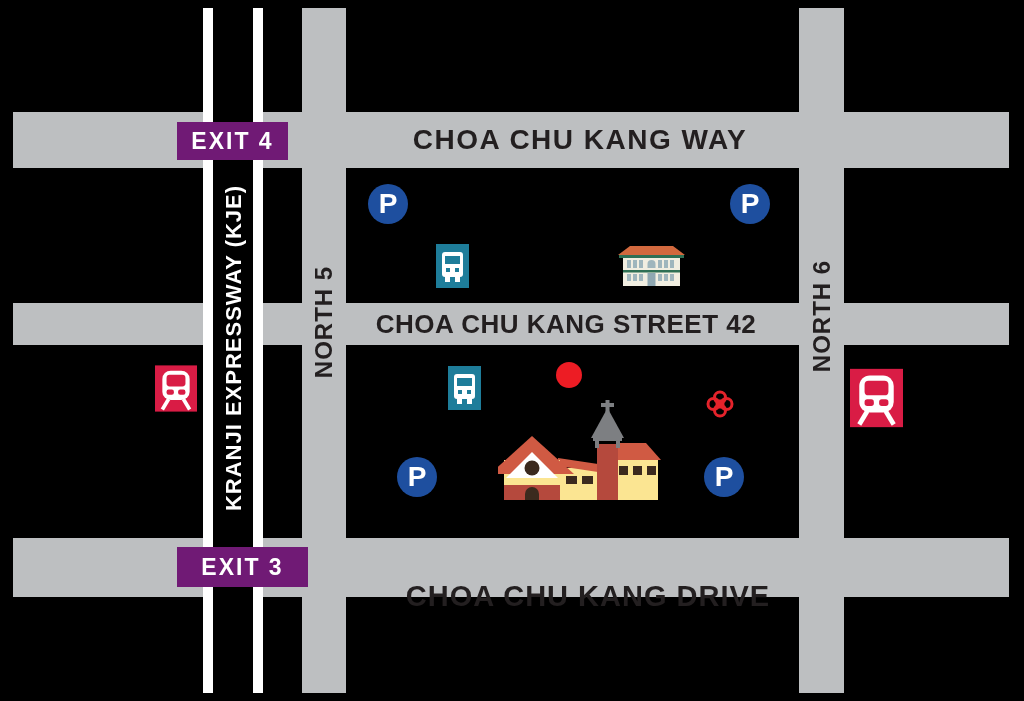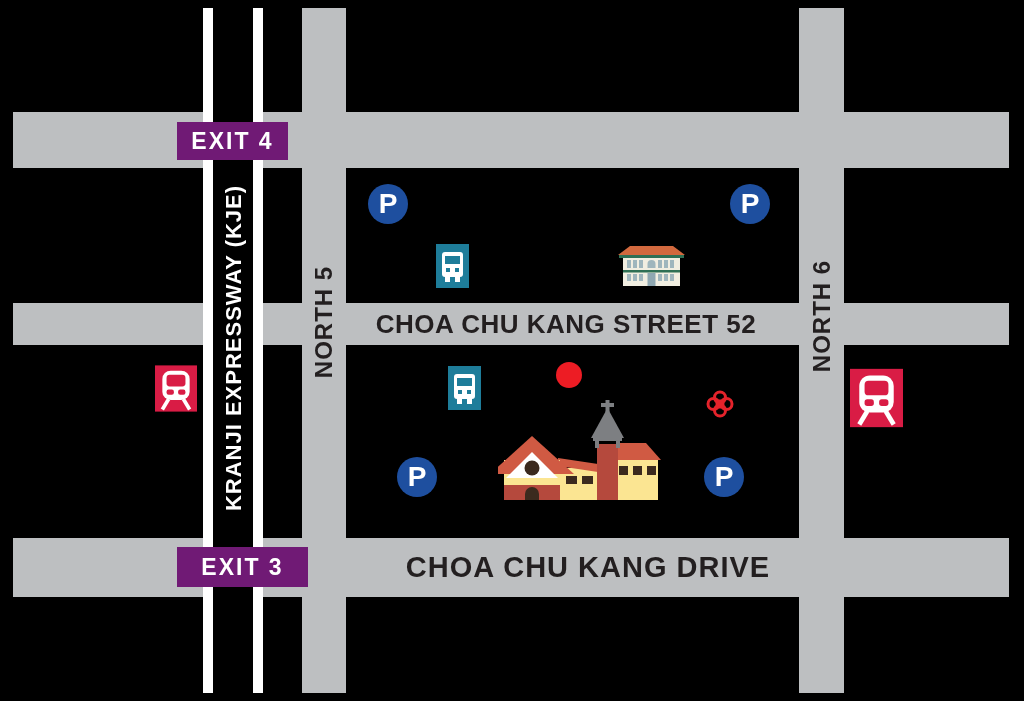--- a/index.html
+++ b/index.html
@@ -30,21 +30,21 @@
   .road-label{
     position:absolute;
     transform:translate(-50%,-50%);
     color:var(--label);
     font-weight:700;
     white-space:nowrap;
   }
   .road-label.vert{transform:translate(-50%,-50%) rotate(-90deg);}
   .lbl-way{font-size:28px;letter-spacing:1.5px;}
   .lbl-st52{font-size:26px;letter-spacing:0.5px;}
-  .lbl-drive{font-size:29px;letter-spacing:1px;}
+  .lbl-drive{font-size:29px;letter-spacing:1px;margin-top:29px;}
   .lbl-north{font-size:24px;letter-spacing:1px;}
   .lbl-kje{font-size:22px;letter-spacing:1px;color:var(--casing);font-weight:700;}
   .p-icon{
     position:absolute;width:40px;height:40px;border-radius:50%;
     background:var(--parking);
     display:flex;align-items:center;justify-content:center;
     color:#fff;font-weight:700;font-size:28px;line-height:1;
   }
   svg{display:block;}
 </style>
@@ -62,21 +62,22 @@
 
   <div class="kje" style="left:203px;top:8px;width:60px;height:685px;"></div>
 
   <div class="exit-box" style="left:177px;top:122px;width:111px;height:38px;">
     <span>EXIT 4</span>
   </div>
   <div class="exit-box" style="left:177px;top:547px;width:131px;height:40px;">
     <span>EXIT 3</span>
   </div>
 
-  <div class="road-label lbl-st52" style="left:566px;top:324px;">CHOA CHU KANG STREET 52</div>
+  <div class="road-label lbl-way" style="left:580px;top:140px;">CHOA CHU KANG WAY</div>
+  <div class="road-label lbl-st52" style="left:566px;top:324px;">CHOA CHU KANG STREET 42</div>
   <div class="road-label lbl-drive" style="left:588px;top:567px;">CHOA CHU KANG DRIVE</div>
   <div class="road-label vert lbl-north" style="left:324px;top:322px;">NORTH 5</div>
   <div class="road-label vert lbl-north" style="left:822px;top:316px;">NORTH 6</div>
   <div class="road-label vert lbl-kje" style="left:234px;top:348px;">KRANJI EXPRESSWAY (KJE)</div>
 
   <div class="p-icon" style="left:368px;top:184px;">
     <span>P</span>
   </div>
   <div class="p-icon" style="left:730px;top:184px;">
     <span>P</span>

